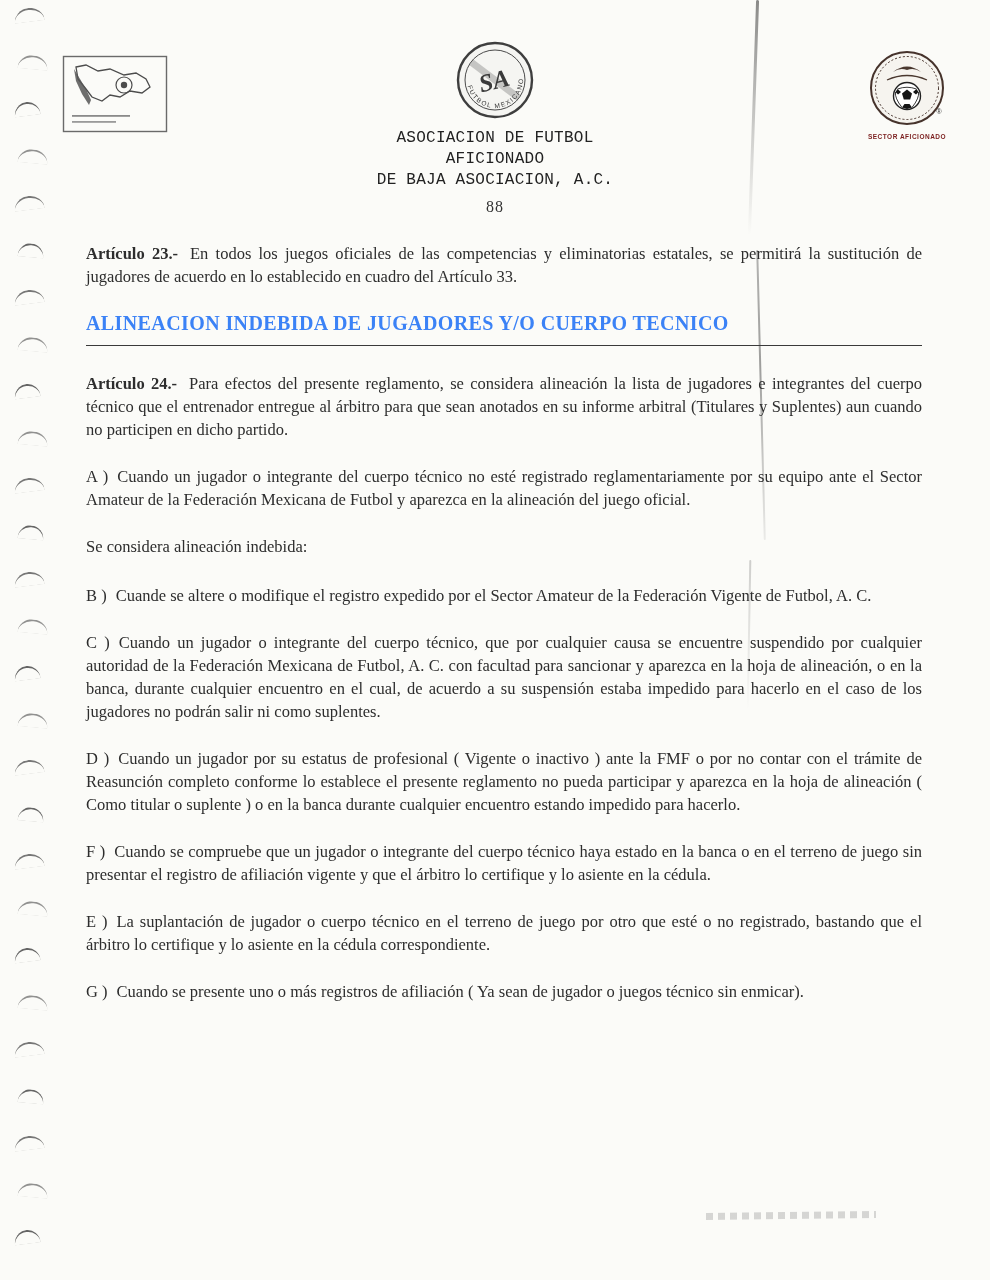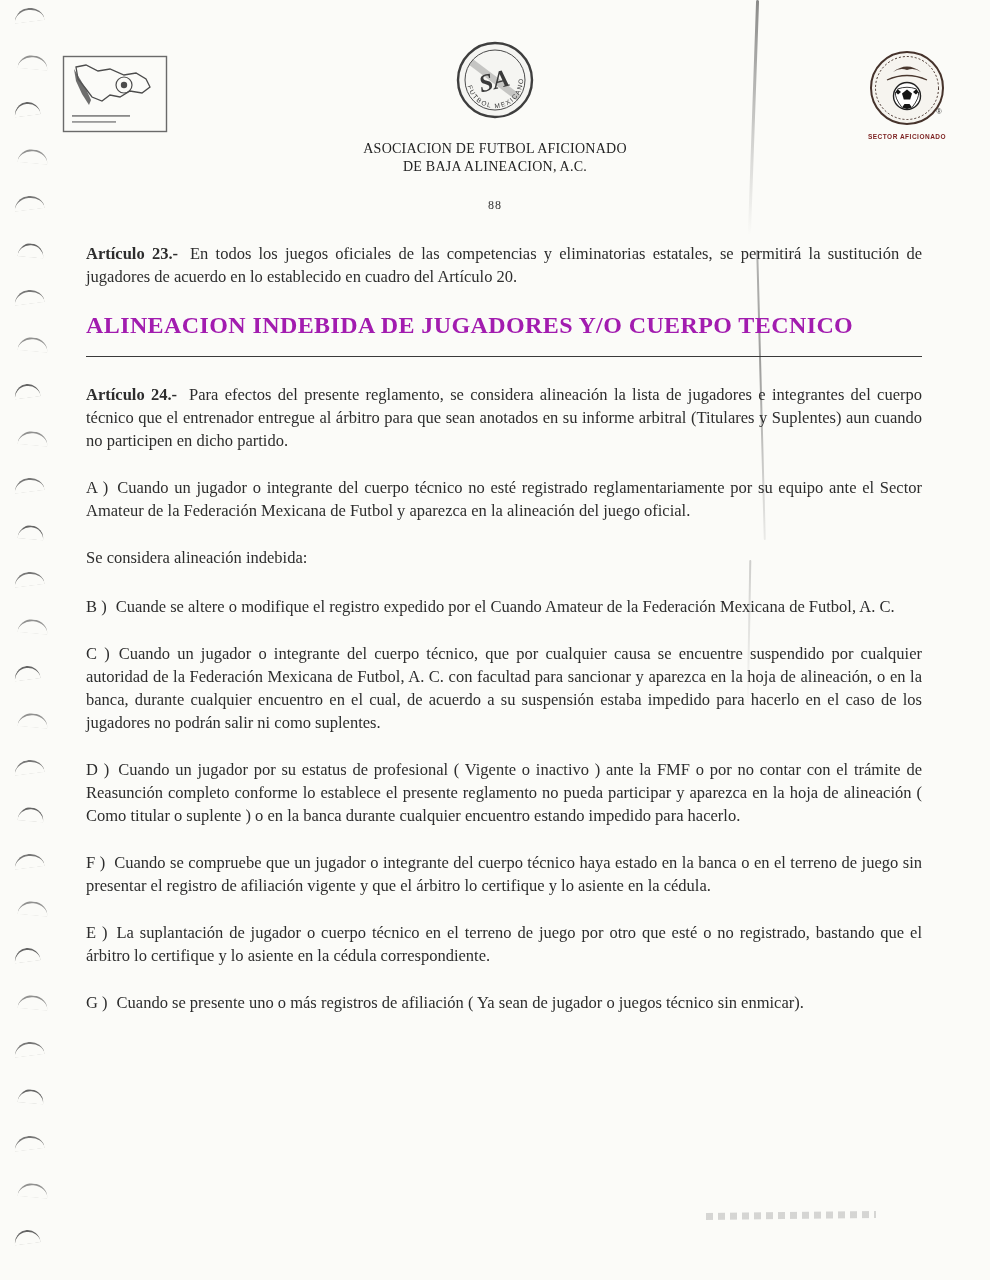--- a/index.html
+++ b/index.html
@@ -43,40 +43,40 @@
   .smudge { position:absolute; left:706px; top:1212px; width:170px; height:7px;
     background:repeating-linear-gradient(90deg,#8f8f8f 0 7px, transparent 7px 12px);
     opacity:.35; transform:rotate(-.6deg); }
 
   
   .letterhead { position:absolute; left:0; top:0; width:100%; height:190px; }
 
   .stamp { position:absolute; left:62px; top:55px; width:106px; height:78px; }
   .emblem { position:absolute; left:50%; top:40px; transform:translateX(-50%);
     width:300px; text-align:center; }
-  .orgname { margin-top:16px; font-family:Liberation Serif, serif;
-    font-size:14px; line-height:1.3; color:#222; letter-spacing:.25px; }
+  .orgname { margin-top:4px; font-family:Liberation Mono, monospace;
+    font-size:16px; line-height:1.3; color:#222; letter-spacing:.25px; }
   .seal { position:absolute; right:40px; top:50px; width:86px; text-align:center; }
   .seal-caption { margin-top:3px; font-family:"Liberation Sans","DejaVu Sans",sans-serif;
     font-size:6.5px; font-weight:bold; letter-spacing:.5px; color:#7a1d1d; }
 
   
   .page-number { position:absolute; top:198px; left:0; right:0; text-align:center;
-    font-size:12px; letter-spacing:1px; color:#333; }
+    font-size:16px; letter-spacing:1px; color:#333; }
 
   
   .content { position:absolute; left:86px; right:68px; top:242px; }
   .para { font-size:16.5px; line-height:23px; text-align:justify; margin-bottom:24px; color:#2d2d2d; }
   .para .lead { font-weight:bold; margin-right:12px; }
   .para .letter { margin-right:9px; }
 
   .section-heading {
-    font-size:24px; font-weight:bold; letter-spacing:.4px; color:#a21caf;
+    font-size:20px; font-weight:bold; letter-spacing:.4px; color:#3b82f6;
     white-space:nowrap;
-    margin:20px 0 26px 0; padding-bottom:17px;
+    margin:20px 0 26px 0; padding-bottom:10px;
     border-bottom:1.6px solid #3a3a3a;
   }
 
   .intro { margin-bottom:26px; }
 </style>
 </head>
 <body>
 
 <div class="page">
 
@@ -137,21 +137,21 @@
         <circle cx="40" cy="40" r="37" fill="#f5f5f2" stroke="#3e3e3e" stroke-width="2.4"></circle>
         <circle cx="40" cy="40" r="30" fill="none" stroke="#4a4a4a" stroke-width="1"></circle>
         <line x1="16" y1="22" x2="64" y2="58" stroke="#5a5a5a" stroke-width="7" opacity=".3"></line>
         <text x="40" y="49" text-anchor="middle" font-family="Liberation Serif, serif" font-size="25" font-weight="bold" font-style="italic" fill="#3a3a3a" transform="rotate(-14 40 44)">SA</text>
         <text font-family="Liberation Sans, sans-serif" font-size="6.5" fill="#333" letter-spacing="1.5">
           <textPath href="#arcBottom" startOffset="6">FUTBOL MEXICANO</textPath>
         </text>
       </svg>
       <div class="orgname">
         <div>ASOCIACION DE FUTBOL AFICIONADO</div>
-        <div>DE BAJA ALINEACION, A.C.</div>
+        <div>DE BAJA ASOCIACION, A.C.</div>
       </div>
     </div>
 
     <div class="seal">
       <svg width="76" height="76" viewBox="0 0 76 76">
         <circle cx="38" cy="38" r="36" fill="#f6f4ef" stroke="#46332c" stroke-width="2"></circle>
         <circle cx="38" cy="38" r="31.5" fill="none" stroke="#46332c" stroke-width="1" stroke-dasharray="2 2"></circle>
         <path d="M24,22 Q38,11 52,22 Q45,17 38,20 Q31,17 24,22 Z" fill="#4a382f"></path>
         <path d="M18,30 Q38,21 58,30" fill="none" stroke="#4a382f" stroke-width="1.3"></path>
         <circle cx="38" cy="46" r="13.5" fill="#ffffff" stroke="#222" stroke-width="1.4"></circle>
@@ -164,37 +164,37 @@
       </svg>
       <div class="seal-caption">SECTOR AFICIONADO</div>
     </div>
   </header>
 
   <div class="page-number">88</div>
 
   <main class="content">
 
     <p class="para">
-      <span class="lead">Artículo  23.-</span><span>En todos los juegos oficiales de las competencias y eliminatorias estatales, se permitirá la sustitución de  jugadores de acuerdo en lo establecido en cuadro del Artículo 20.</span>
+      <span class="lead">Artículo  23.-</span><span>En todos los juegos oficiales de las competencias y eliminatorias estatales, se permitirá la sustitución de  jugadores de acuerdo en lo establecido en cuadro del Artículo 33.</span>
     </p>
 
     <h1 class="section-heading">ALINEACION INDEBIDA DE JUGADORES Y/O CUERPO TECNICO</h1>
 
     <p class="para">
       <span class="lead">Artículo  24.-</span><span>Para efectos del presente reglamento, se considera alineación la lista de jugadores e integrantes del cuerpo técnico que el entrenador entregue al árbitro para que sean anotados en su informe arbitral (Titulares y Suplentes) aun cuando no participen en dicho partido.</span>
     </p>
 
     <p class="para">
       <span class="letter">A )</span><span>Cuando un jugador o integrante del cuerpo técnico no esté registrado reglamentariamente por su equipo ante el Sector Amateur de la Federación Mexicana de Futbol y aparezca en la alineación del juego oficial.</span>
     </p>
 
     <p class="para intro">Se considera alineación indebida:</p>
 
     <p class="para">
-      <span class="letter">B )</span><span>Cuande se altere o modifique el registro expedido por el Cuando Amateur de la Federación Mexicana de Futbol, A. C.</span>
+      <span class="letter">B )</span><span>Cuande se altere o modifique el registro expedido por el Sector Amateur de la Federación Vigente de Futbol, A. C.</span>
     </p>
 
     <p class="para">
       <span class="letter">C )</span><span>Cuando un jugador o integrante del cuerpo técnico, que por cualquier causa se encuentre suspendido por cualquier autoridad de la Federación Mexicana de Futbol, A. C. con facultad para sancionar y aparezca en la hoja de alineación, o en la banca, durante cualquier encuentro en el cual, de acuerdo a su suspensión estaba impedido para hacerlo en el caso de los jugadores no podrán salir ni como suplentes.</span>
     </p>
 
     <p class="para">
       <span class="letter">D )</span><span>Cuando un jugador por su estatus de profesional ( Vigente o inactivo ) ante la FMF o por no contar con el trámite de Reasunción completo conforme lo establece el presente reglamento no pueda participar y aparezca en la hoja de alineación ( Como titular o suplente ) o en la banca durante cualquier encuentro estando impedido para hacerlo.</span>
     </p>
 

